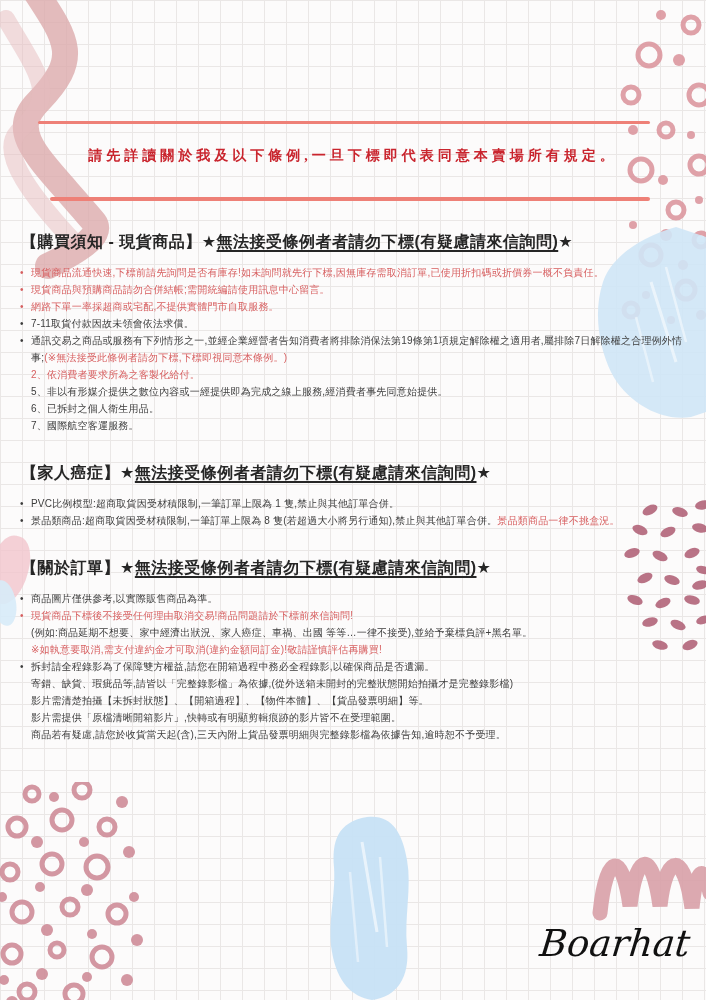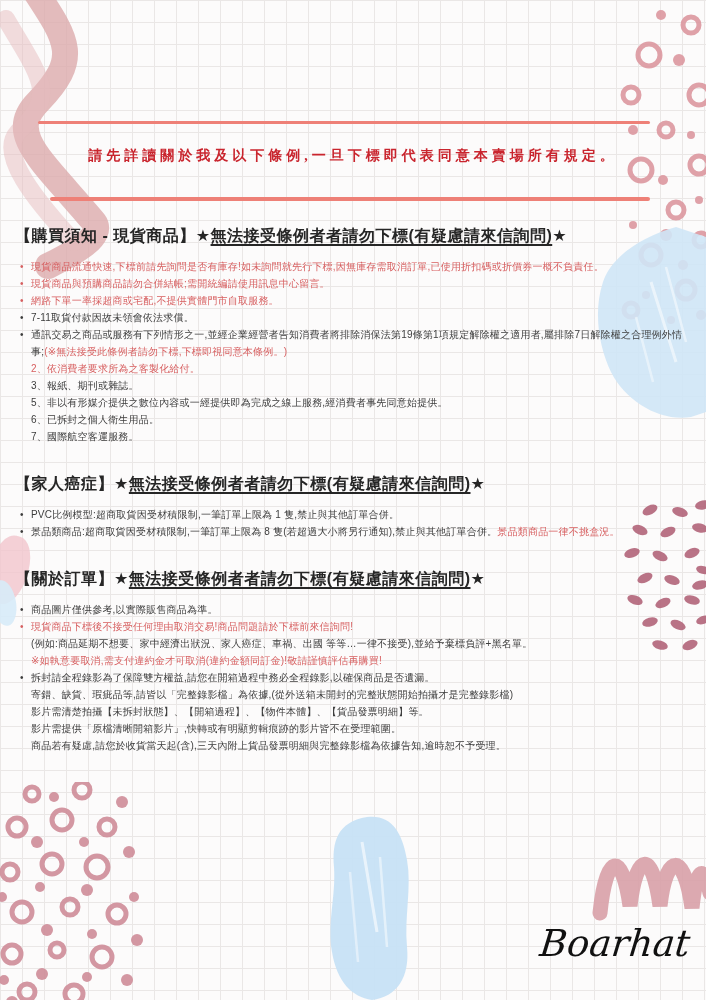--- a/index.html
+++ b/index.html
@@ -18,21 +18,21 @@
   .rule.top{left:38px;top:121px;width:612px;height:3px;}
   .rule.bottom{left:50px;top:197px;width:600px;height:4px;}
   .notice{
     position:absolute;left:40px;right:40px;top:147px;text-align:center;
     color:#c9252e;font-weight:700;font-size:14px;letter-spacing:4px;
     font-family:"Liberation Serif","DejaVu Serif",serif;
   }
   #sections{position:absolute;left:15px;top:224px;width:678px;}
   .sec{margin:0 0 27px 0;}
   .sec h2{
-    margin:0;font-size:16px;line-height:24px;font-weight:700;color:#262626;
+    margin:6px;font-size:16px;line-height:24px;font-weight:700;color:#262626;
     letter-spacing:0.5px;white-space:nowrap;
   }
   .sec h2 .u{text-decoration:underline;text-underline-offset:3px;text-decoration-thickness:1.5px;}
   .items{margin-top:10px;}
   .line{position:relative;font-size:10px;line-height:17px;padding-left:16px;letter-spacing:0.2px;}
   .line .dot{position:absolute;left:5px;top:0;font-size:10px;}
   .c-red{color:#d75f60;}
   .c-black{color:#3d3d3d;}
   .brand{position:absolute;right:16px;top:922px;display:flex;align-items:center;}
   .brand .cjk{font-size:34px;font-weight:700;color:#1c1c1c;letter-spacing:2px;}
@@ -176,21 +176,20 @@
   <div id="sections">
       <div class="sec">
         <h2><span>【購買須知 - 現貨商品】</span><span>★</span><span class="u">無法接受條例者者請勿下標(有疑慮請來信詢問)</span><span>★</span></h2>
         <div class="items">
           <div class="line"><span class="dot c-red">•</span><span class="c-red">現貨商品流通快速,下標前請先詢問是否有庫存!如未詢問就先行下標,因無庫存需取消訂單,已使用折扣碼或折價券一概不負責任。</span></div>
           <div class="line"><span class="dot c-red">•</span><span class="c-red">現貨商品與預購商品請勿合併結帳;需開統編請使用訊息中心留言。</span></div>
           <div class="line"><span class="dot c-red">•</span><span class="c-red">網路下單一率採超商或宅配,不提供實體門市自取服務。</span></div>
           <div class="line"><span class="dot c-black">•</span><span class="c-black">7-11取貨付款因故未領會依法求償。</span></div>
           <div class="line"><span class="dot c-black">•</span><span class="c-black">通訊交易之商品或服務有下列情形之一,並經企業經營者告知消費者將排除消保法第19條第1項規定解除權之適用者,屬排除7日解除權之合理例外情事;</span><span class="c-red">(※無法接受此條例者請勿下標,下標即視同意本條例。)</span></div>
           <div class="line"><span class="c-red">2、依消費者要求所為之客製化給付。</span></div>
-          <div class="line"><span class="c-black">3、報紙、期刊或雜誌。</span></div>
           <div class="line"><span class="c-black">5、非以有形媒介提供之數位內容或一經提供即為完成之線上服務,經消費者事先同意始提供。</span></div>
           <div class="line"><span class="c-black">6、已拆封之個人衛生用品。</span></div>
           <div class="line"><span class="c-black">7、國際航空客運服務。</span></div>
         </div>
       </div>
       <div class="sec">
         <h2><span>【家人癌症】</span><span>★</span><span class="u">無法接受條例者者請勿下標(有疑慮請來信詢問)</span><span>★</span></h2>
         <div class="items">
           <div class="line"><span class="dot c-black">•</span><span class="c-black">PVC比例模型:超商取貨因受材積限制,一筆訂單上限為 1 隻,禁止與其他訂單合併。</span></div>
           <div class="line"><span class="dot c-black">•</span><span class="c-black">景品類商品:超商取貨因受材積限制,一筆訂單上限為 8 隻(若超過大小將另行通知),禁止與其他訂單合併。</span><span class="c-red">景品類商品一律不挑盒況。</span></div>

